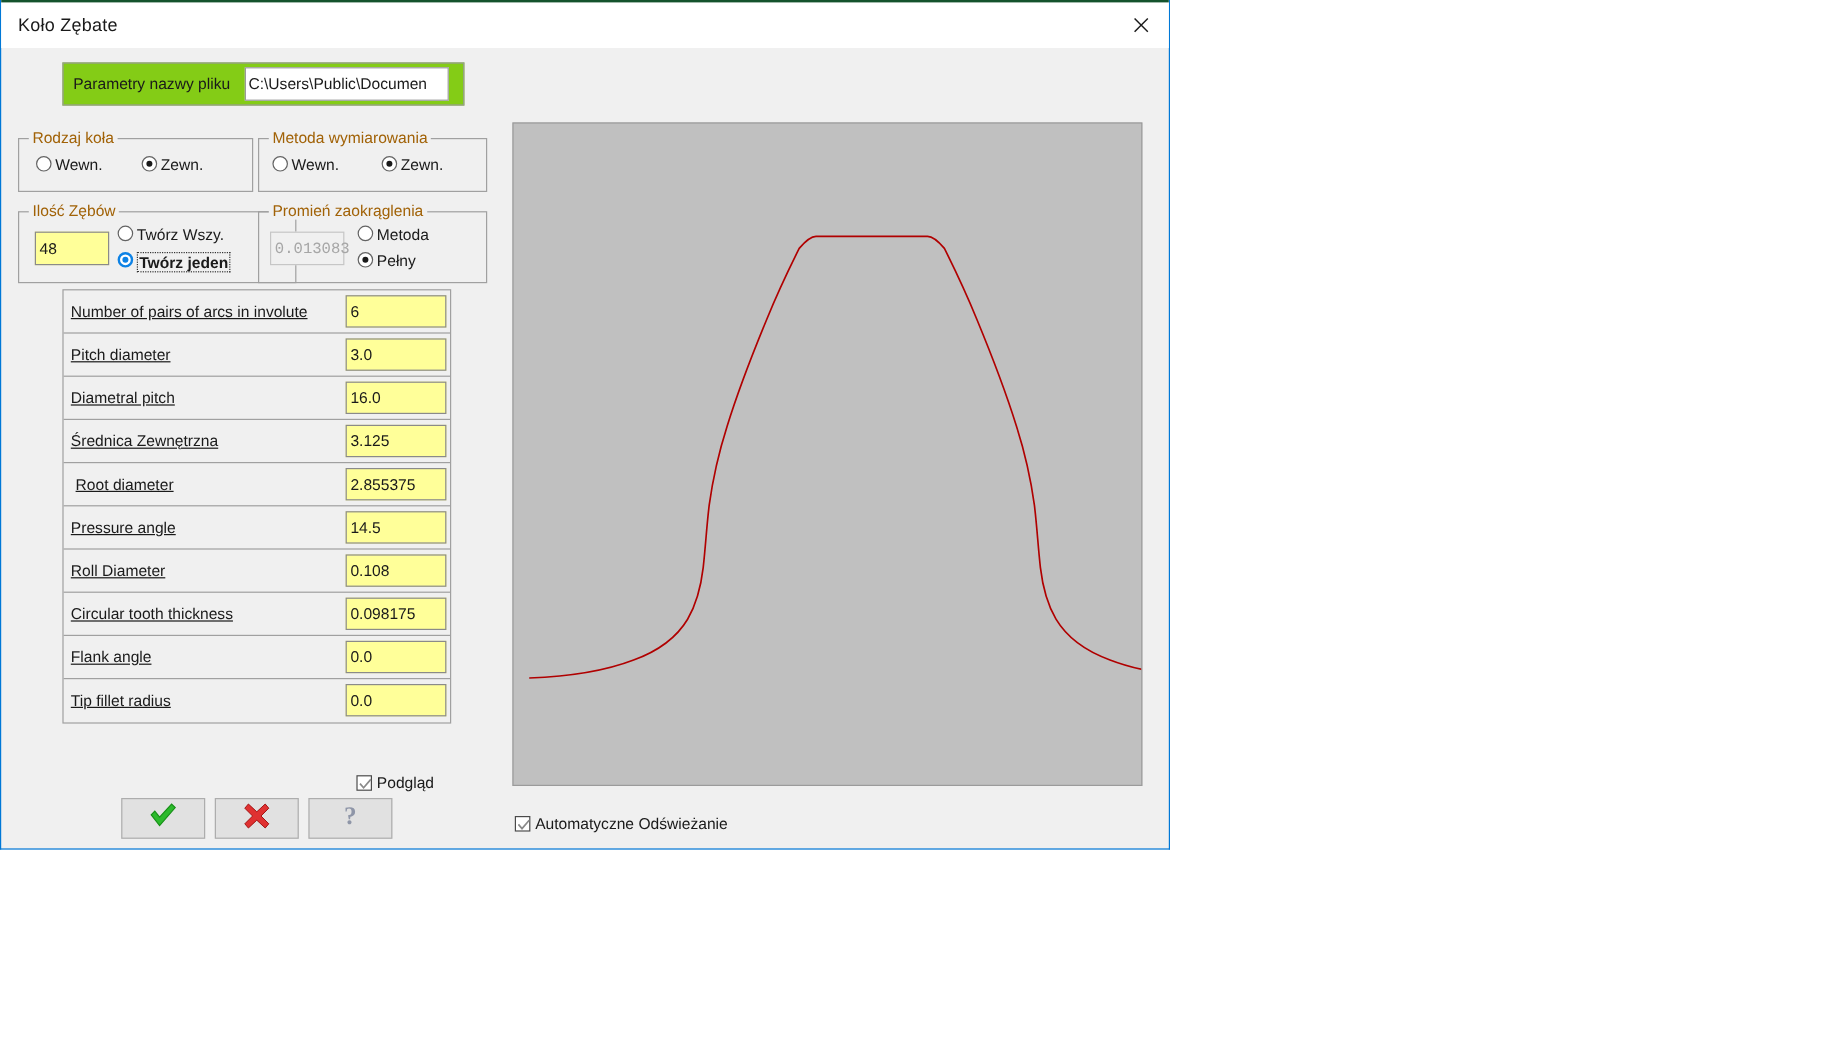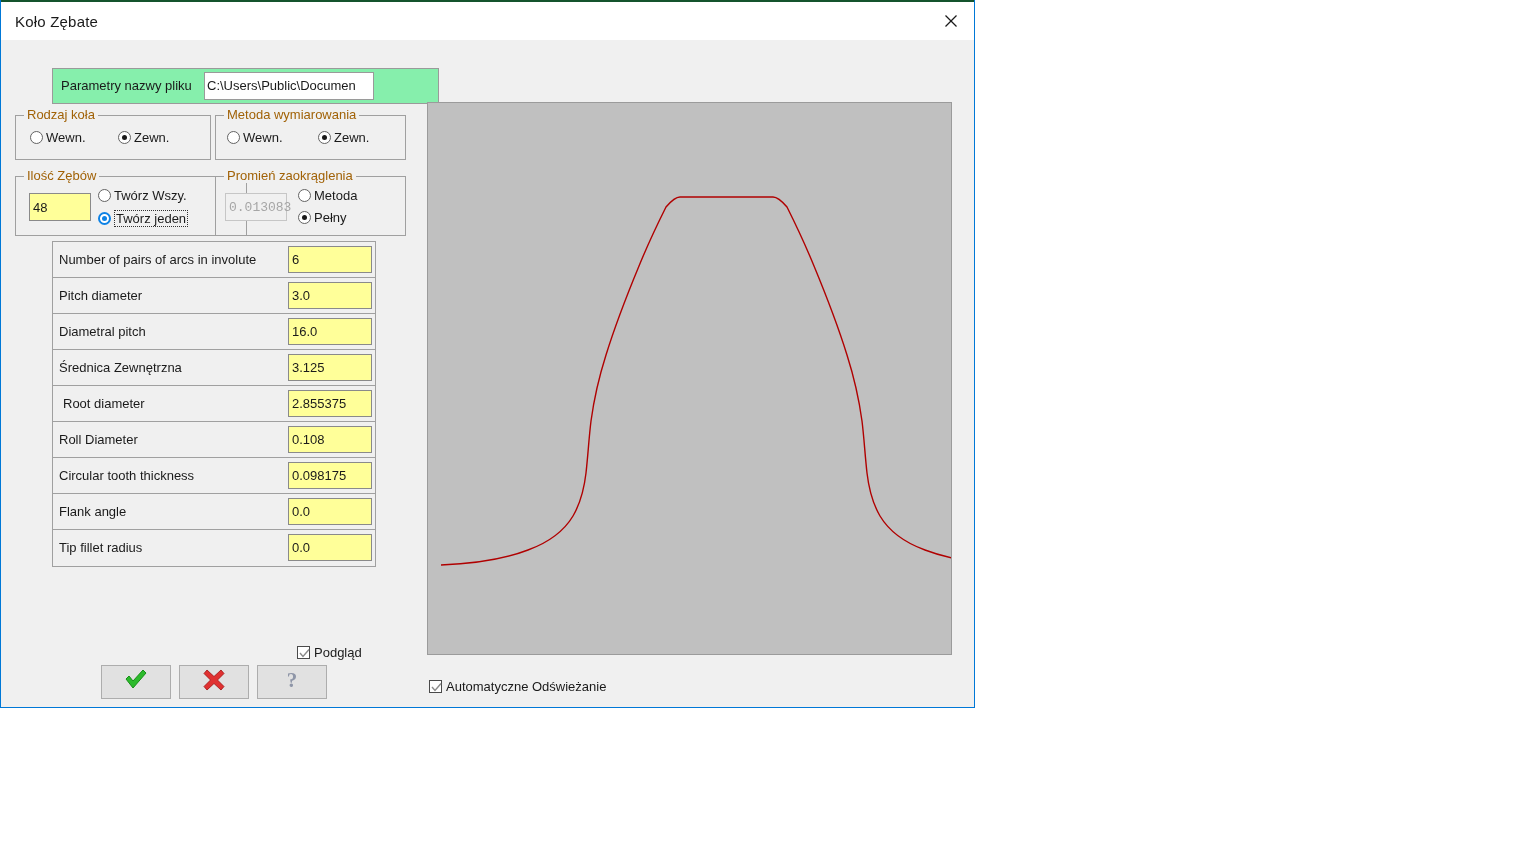--- a/index.html
+++ b/index.html
@@ -45,21 +45,21 @@
   }
   .gb-label{
     position:absolute;top:-9px;left:8px;
     background:#f0f0f0;
     padding:0 3px;
     font-size:13px;color:#a16207;
     white-space:nowrap;
   }
   .radio-row{
     position:absolute;
-    display:flex;align-items:center;
+    display:flex;
     cursor:pointer;
     font-size:13px;color:#1a1a1a;
     white-space:nowrap;
   }
   .radio{
     width:13px;height:13px;border-radius:50%;
     border:1px solid #636363;
     background:#ffffff;
     box-sizing:border-box;
     margin-right:3px;
@@ -74,42 +74,43 @@
   .radio.blue{
     border-color:#0d82e5;
     border-width:2px;
   }
   .radio.blue::after{
     left:2px;top:2px;width:5px;height:5px;background:#0d82e5;
   }
   .focusbox{
     border:1px dotted #333;
     padding:0 1px;
+    font-weight:bold;
   }
   .checkrow{
     position:absolute;
     display:flex;align-items:center;
     font-size:13px;color:#1a1a1a;
     cursor:pointer;white-space:nowrap;
   }
   .cbox{
     width:13px;height:13px;
     border:1px solid #4a4a4a;
     background:#ffffff;
     box-sizing:border-box;
     margin-right:4px;flex:none;
     position:relative;
   }
   .cbox svg{position:absolute;left:1px;top:1px;}
 
   
   #fileparam{
-    position:absolute;left:51px;top:68px;width:387px;height:36px;
+    position:absolute;left:51px;top:52px;width:335px;height:36px;
     border:1px solid #9a9a9a;
-    background:#86efac;
+    background:#84cc16;
     box-sizing:border-box;
   }
   #fileparam-label{
     position:absolute;left:8px;top:9px;
     font-size:13px;color:#1a1a1a;white-space:nowrap;
   }
   #filepath{
     position:absolute;left:151px;top:3px;width:170px;height:28px;
     border:1px solid #9a9a9a;background:#ffffff;
     box-sizing:border-box;
@@ -147,21 +148,21 @@
   }
   .prow{
     position:relative;
     height:36px;
     border-bottom:1px solid #a0a0a0;
     box-sizing:border-box;
   }
   .prow:last-child{border-bottom:none;}
   .plabel{
     position:absolute;left:6px;top:10px;
-    font-size:13px;color:#1a1a1a;white-space:nowrap;
+    font-size:13px;color:#1a1a1a;white-space:nowrap;text-decoration:underline;
   }
   .pvalue{
     position:absolute;right:3px;top:4px;
     width:84px;height:27px;
   }
 
   
   .btn{
     position:absolute;
     width:70px;height:34px;
@@ -267,20 +268,24 @@
       <span class="plabel">Diametral pitch</span>
       <span class="pvalue yellowinput">16.0</span>
     </div>
     <div class="prow">
       <span class="plabel">Średnica Zewnętrzna</span>
       <span class="pvalue yellowinput">3.125</span>
     </div>
     <div class="prow">
       <span class="plabel" style="left:10px;">Root diameter</span>
       <span class="pvalue yellowinput">2.855375</span>
+    </div>
+    <div class="prow">
+      <span class="plabel">Pressure angle</span>
+      <span class="pvalue yellowinput">14.5</span>
     </div>
     <div class="prow">
       <span class="plabel">Roll Diameter</span>
       <span class="pvalue yellowinput">0.108</span>
     </div>
     <div class="prow">
       <span class="plabel">Circular tooth thickness</span>
       <span class="pvalue yellowinput">0.098175</span>
     </div>
     <div class="prow">

